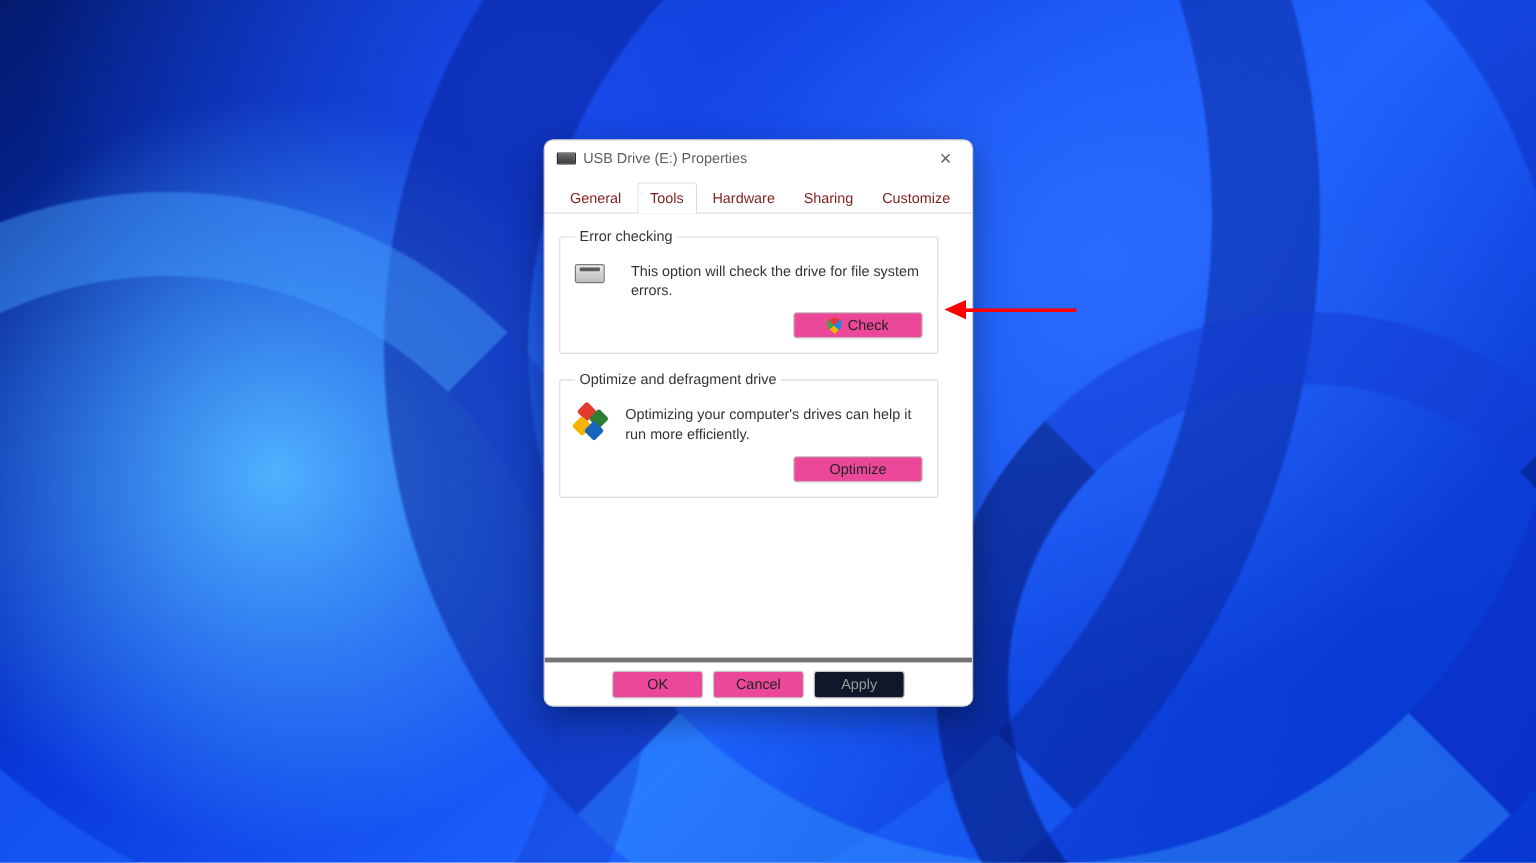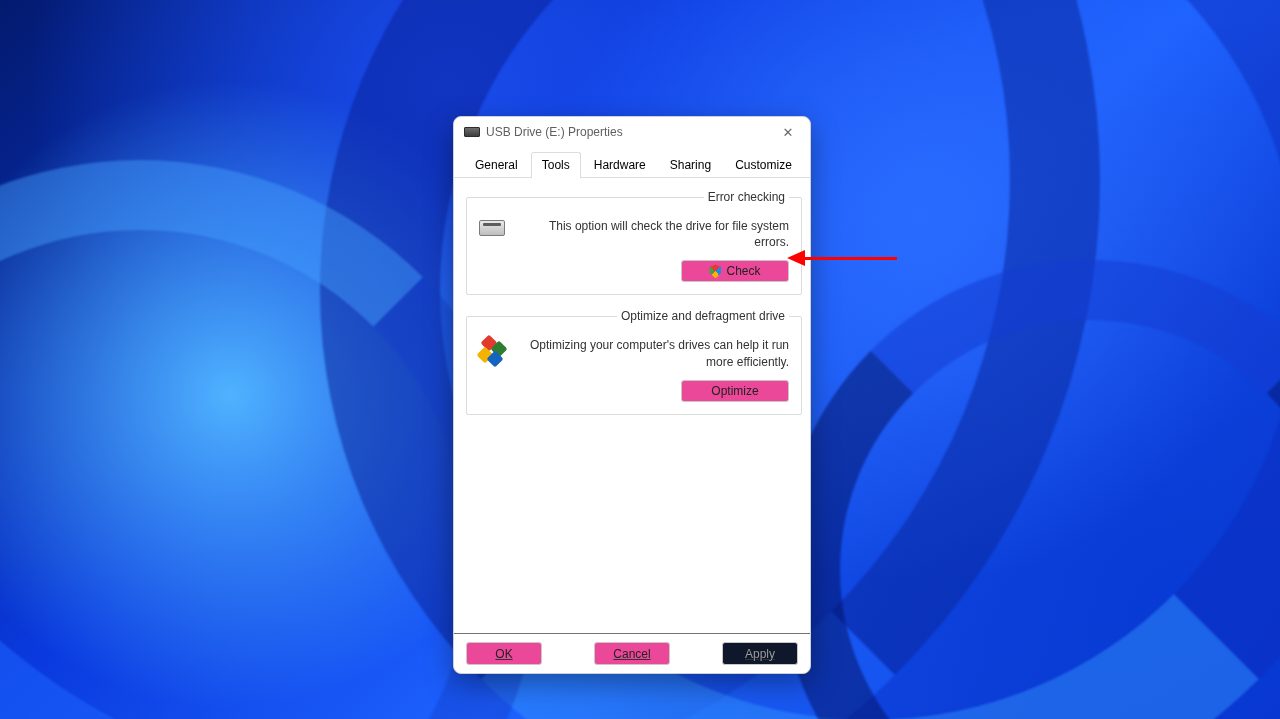--- a/index.html
+++ b/index.html
@@ -36,21 +36,21 @@
         border-color: rgba(35,110,255,0.5) rgba(12,45,190,0.5) rgba(55,150,255,0.45) rgba(8,30,150,0.5); }
   .s3 { width: 800px;  height: 800px;  left: -260px; top: 160px; border-width: 70px;
         border-color: rgba(70,160,255,0.45) rgba(20,60,200,0.4) rgba(90,180,255,0.4) rgba(10,40,170,0.45); }
   .s4 { width: 620px;  height: 620px;  left: 780px;  top: 260px; border-width: 60px;
         border-color: rgba(20,60,210,0.55) rgba(5,25,120,0.55) rgba(35,100,240,0.5) rgba(4,20,110,0.55); }
 
   
   .dialog {
     position: absolute;
     left: 453px; top: 116px;
-    width: 358px; height: 558px;
+    width: 358px; height: 473px;
     background: #ffffff;
     border: 1px solid #cfcfcf;
     border-radius: 8px;
     box-shadow: 0 10px 28px rgba(0,0,0,.35);
     display: flex; flex-direction: column;
   }
   .titlebar {
     height: 30px;
     display: flex; align-items: center;
     padding: 0 4px 0 10px;
@@ -74,37 +74,36 @@
   }
 
   .tabs {
     display: flex;
     padding: 4px 10px 0 10px;
     gap: 2px;
     border-bottom: 1px solid #dcdcdc;
   }
   .tab {
     padding: 5px 10px 6px 10px;
-    color: #000000;
+    color: #7f1d1d;
     border: 1px solid transparent;
     border-bottom: none;
     position: relative;
     top: 1px;
     border-radius: 3px 3px 0 0;
     cursor: default;
   }
   .tab.active {
     border-color: #dcdcdc;
     background: #ffffff;
   }
 
   .tab-body {
     flex: 1 1 auto;
-    padding: 12px 8px 6px 12px;
-    text-align: right;
+    padding: 12px 28px 6px 12px;
   }
 
   fieldset.group {
     border: 1px solid #dcdcdc;
     border-radius: 2px;
     margin: 0 0 14px 0;
     padding: 14px 12px 12px 12px;
   }
   fieldset.group legend {
     padding: 0 4px;
@@ -173,25 +172,24 @@
       conic-gradient(from 45deg,
         #1e88e5 0 90deg,
         #ffb300 90deg 180deg,
         #43a047 180deg 270deg,
         #e53935 270deg 360deg);
     clip-path: polygon(50% 0, 100% 18%, 100% 58%, 50% 100%, 0 58%, 0 18%);
   }
 
   .footer {
     height: 40px;
-    border-top: 1px solid #737373;
-    display: flex; align-items: center; justify-content: space-between;
+    border-top: 4px solid #737373;
+    display: flex; align-items: center; justify-content: center;
     gap: 8px;
     padding: 0 12px;
-    text-decoration: underline;
   }
   .footer .win-btn { min-width: 76px; height: 23px; }
   .footer .win-btn.disabled { color: #9a9a9a; background: #0f172a; }
 
   
   .arrow {
     position: absolute;
     left: 787px; top: 250px;
     width: 110px; height: 16px;
     pointer-events: none;

